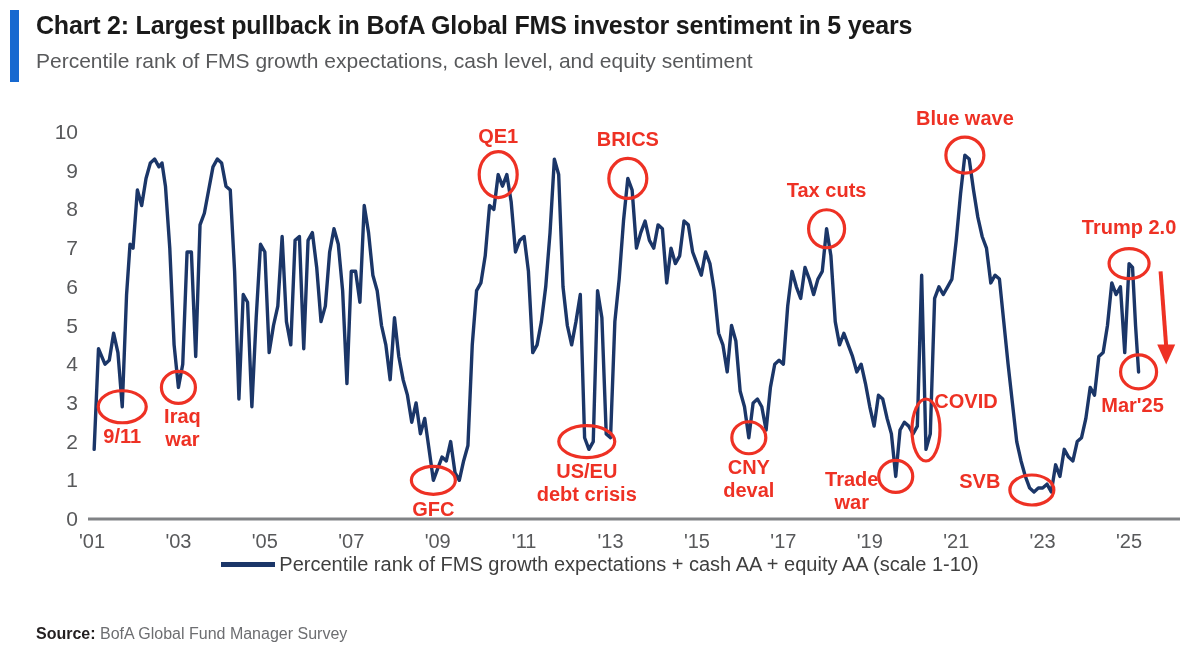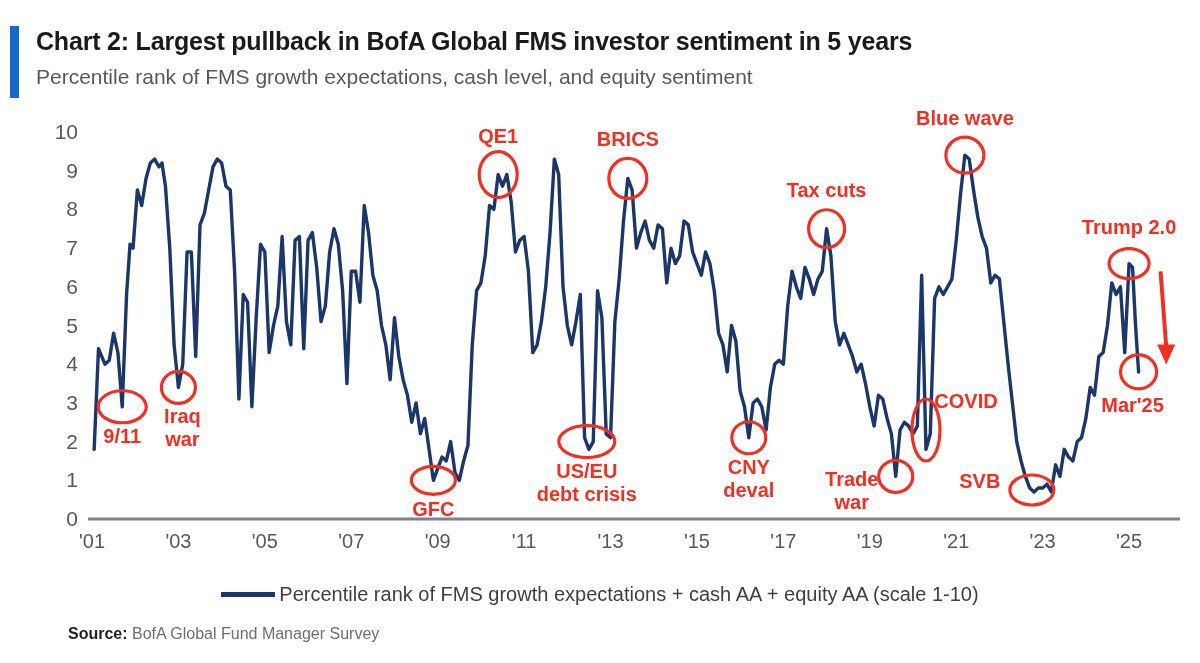--- a/index.html
+++ b/index.html
@@ -4,21 +4,21 @@
 <style>
   html,body{margin:0;padding:0;}
   body{
     width:1200px;height:663px;background:#ffffff;
     font-family:"Liberation Sans", sans-serif;
     color:#231f20;overflow:hidden;position:relative;
   }
   #root{position:relative;width:1200px;height:663px;}
 
   
-  .header{position:absolute;left:0;top:0;width:1200px;height:96px;margin-top:16px;}
+  .header{position:absolute;left:0;top:0;width:1200px;height:96px;}
   .accent-bar{
     position:absolute;left:10px;top:10px;width:9px;height:72px;
     background:#1769d0;
   }
   .title{
     position:absolute;left:36px;top:11px;
     font-size:25px;font-weight:bold;letter-spacing:-0.2px;
     color:#1a1a1a;white-space:nowrap;
   }
   .subtitle{
@@ -37,31 +37,31 @@
     text-anchor:middle;font-family:"Liberation Sans",sans-serif;
   }
   .series-line{fill:none;stroke:#1b3668;stroke-width:3.4;stroke-linejoin:round;stroke-linecap:round;}
   .anno-ellipse{fill:none;stroke:#ee3124;stroke-width:3.2;}
   .axis-line{stroke:#808285;stroke-width:3;}
   .arrow{stroke:#ee3124;stroke-width:4;fill:none;}
   .arrow-head{fill:#ee3124;}
 
   
   .legend{
-    position:absolute;left:0;top:578px;width:1200px;height:32px;
+    position:absolute;left:0;top:548px;width:1200px;height:32px;
     display:flex;align-items:center;justify-content:center;text-align:right;
   }
   .legend-swatch{
     display:inline-block;width:54px;height:5px;background:#1b3668;margin-right:4px;
   }
   .legend-label{font-size:20px;color:#3f3f3f;white-space:nowrap;}
 
   
   .source{
-    position:absolute;left:36px;top:625px;font-size:16px;color:#6d6e71;white-space:nowrap;margin-left:32px;
+    position:absolute;left:36px;top:625px;font-size:16px;color:#6d6e71;white-space:nowrap;
   }
   .source b{color:#231f20;}
 </style>
 </head>
 <body>
 
 <div id="root">
 
   <div class="header">
     <div class="accent-bar"></div>

